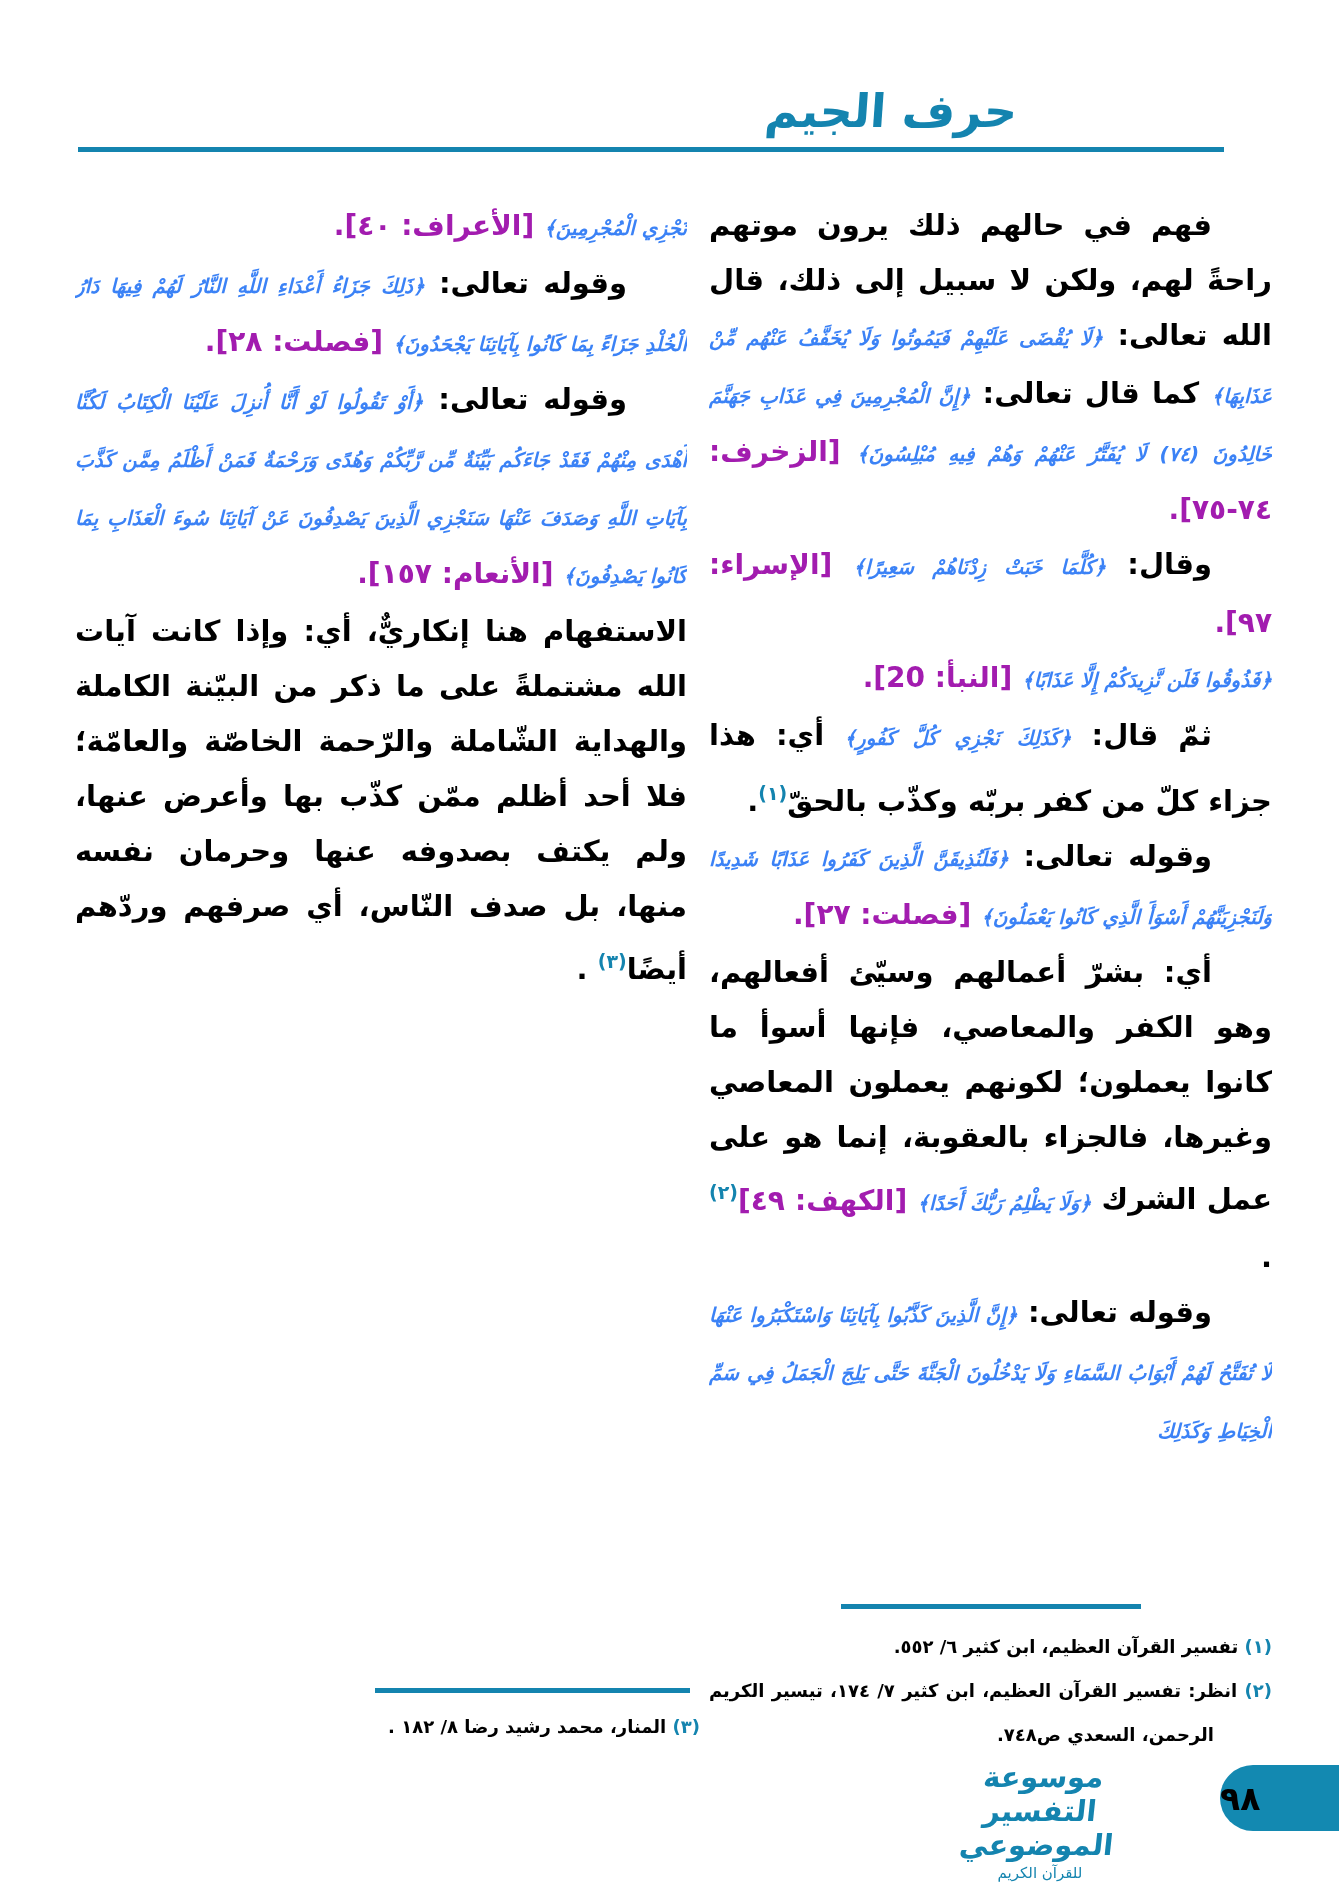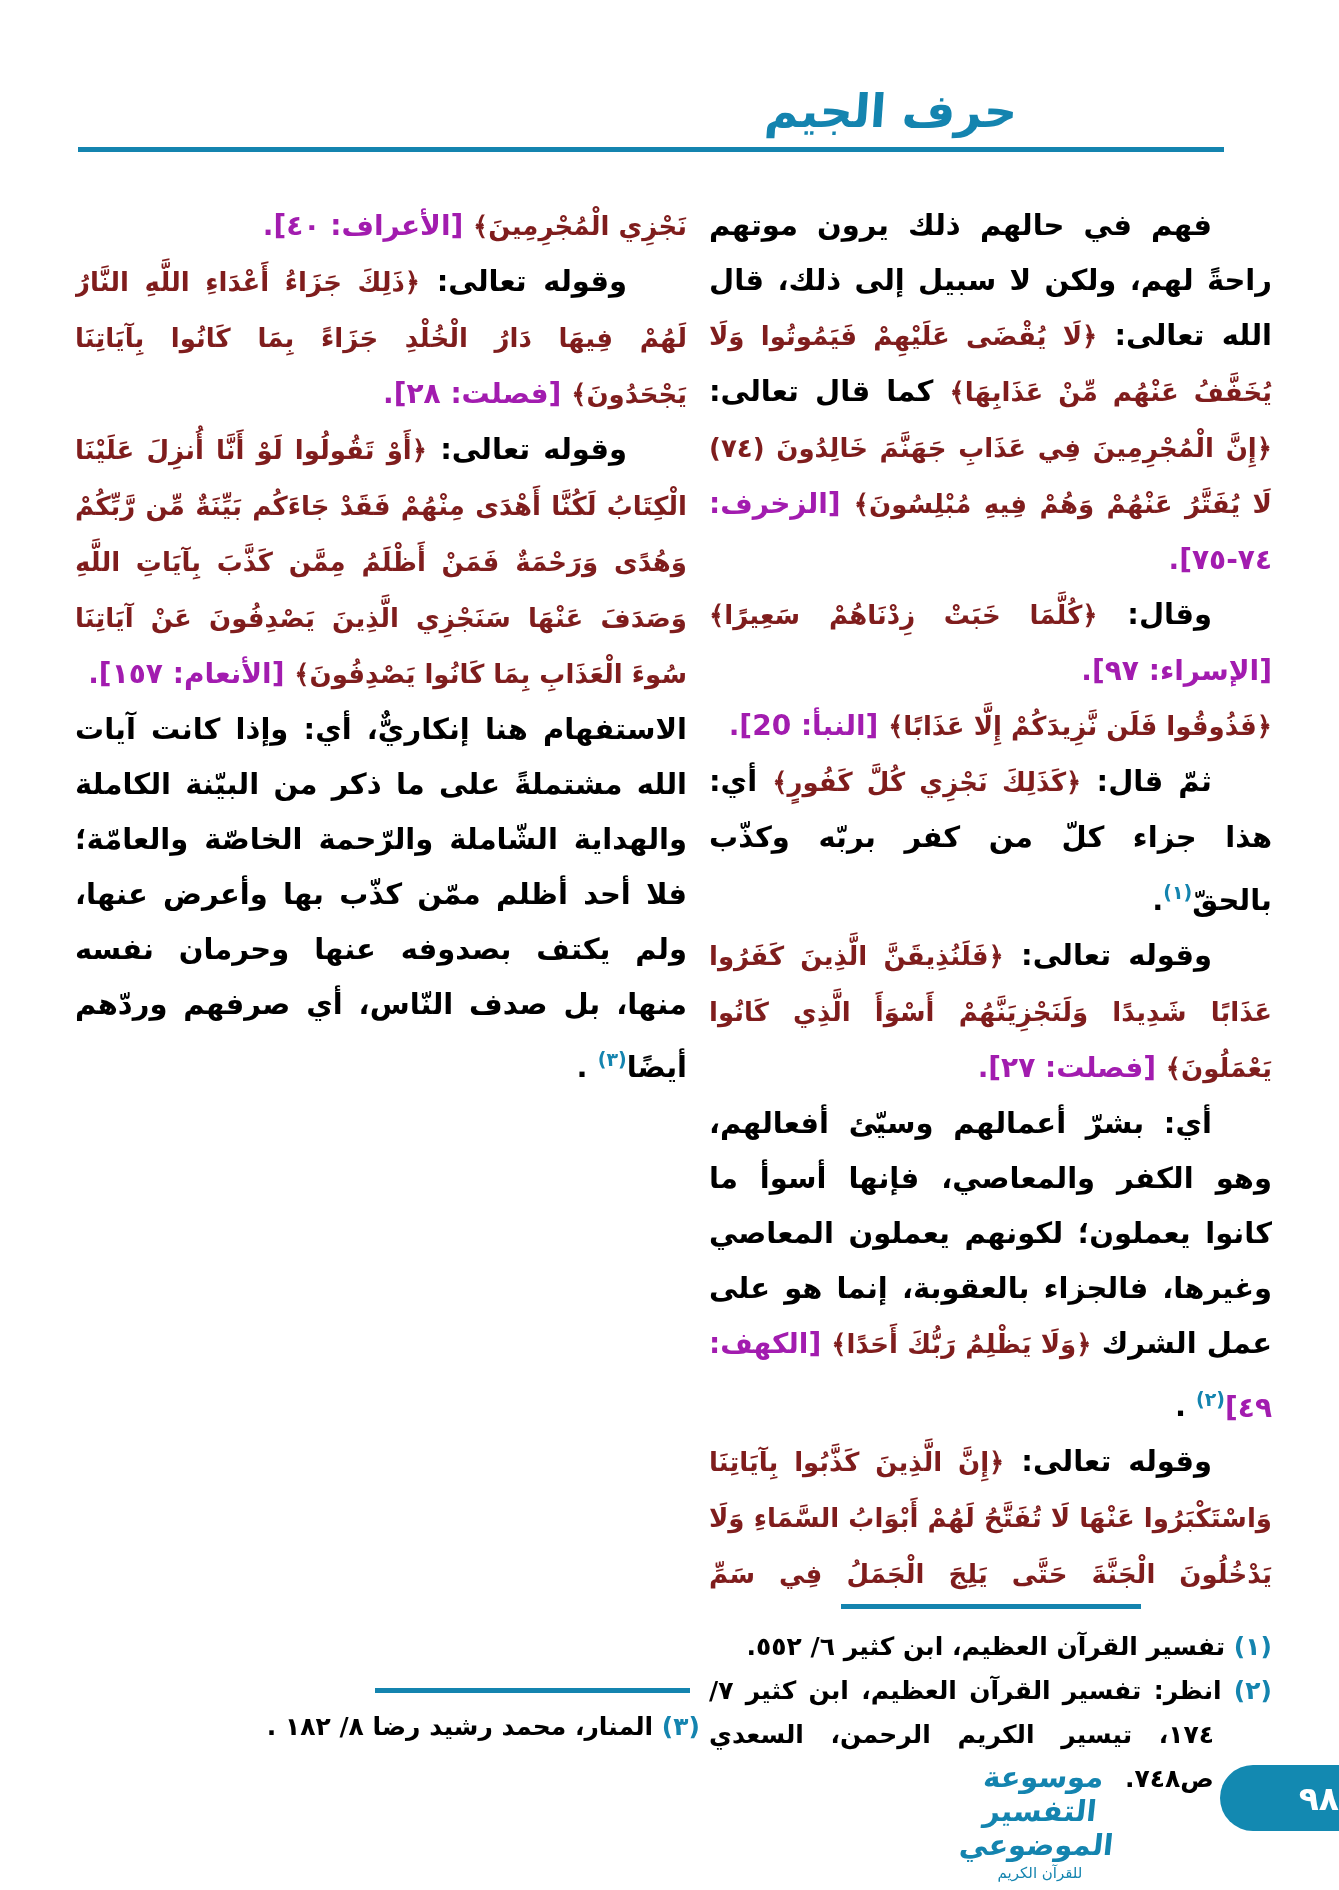--- a/index.html
+++ b/index.html
@@ -28,50 +28,50 @@
     position:absolute;top:198px;
     text-align:justify;
     color:#000;
     font-size:29px;line-height:55px;font-weight:700;
   }
   .col-right{right:67px;width:563px;max-height:1404px;overflow:hidden;}
   .col-left{left:75px;width:612px;max-height:1470px;overflow:hidden;}
   .para{margin:0;padding:0;}
   .para.indent{text-indent:60px;}
   .seg-body{color:#000;margin-top:41px;}
-  .seg-quran{color:#7f1d1d;font-size:26px;font-weight:700;}
+  .seg-quran{color:#3b82f6;font-size:20px;font-weight:700;font-style:italic;}
   .seg-ref{color:#a21caf;font-size:28px;font-weight:700;}
   .seg-fn{color:#1484AF;font-size:19px;vertical-align:super;font-weight:700;}
   
   .fn-rule{height:5px;background:#1484AF;}
   .footnotes-right{position:absolute;right:67px;width:563px;top:1604px;}
   .footnotes-right .fn-rule{width:300px;margin:0 auto 16px auto;}
   .footnotes-left{position:absolute;left:75px;width:625px;top:1688px;}
   .footnotes-left .fn-rule{width:315px;margin:0 10px 12px auto;}
   .fn-item{
-    font-size:25px;line-height:44px;font-weight:700;color:#000;
+    font-size:18px;line-height:44px;font-weight:700;color:#000;
     text-align:justify;
     padding-right:58px;text-indent:-58px;
   }
   .fn-marker{color:#1484AF;}
   
   .footer-logo{
     position:absolute;top:1760px;right:184px;width:230px;
     text-align:center;color:#1484AF;
   }
   .logo-line1{
     font-size:29px;font-weight:bold;line-height:34px;
     transform:skewX(-6deg);letter-spacing:-1px;
   }
   .logo-line2{font-size:15px;font-weight:normal;line-height:22px;}
   .page-badge{
     position:absolute;top:1765px;right:0;width:119px;height:66px;
-    background:#1389B1;color:#ffffff;
+    background:#1389B1;color:#000000;
     border-radius:33px 0 0 33px;
-    display:flex;align-items:center;justify-content:flex-start;
+    display:flex;align-items:center;justify-content:flex-end;
     font-size:33px;font-weight:bold;
   }
 </style>
 </head>
 <body>
 
 <div class="page">
 
   <div class="header-title">حرف الجيم</div>
 

